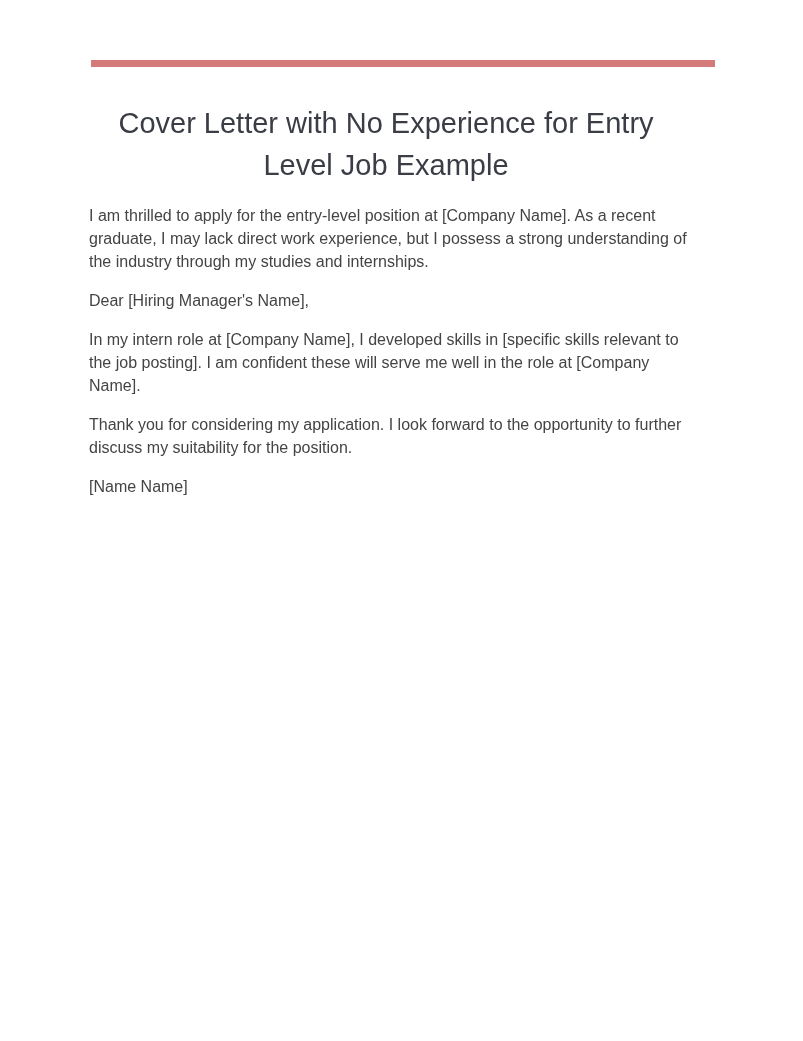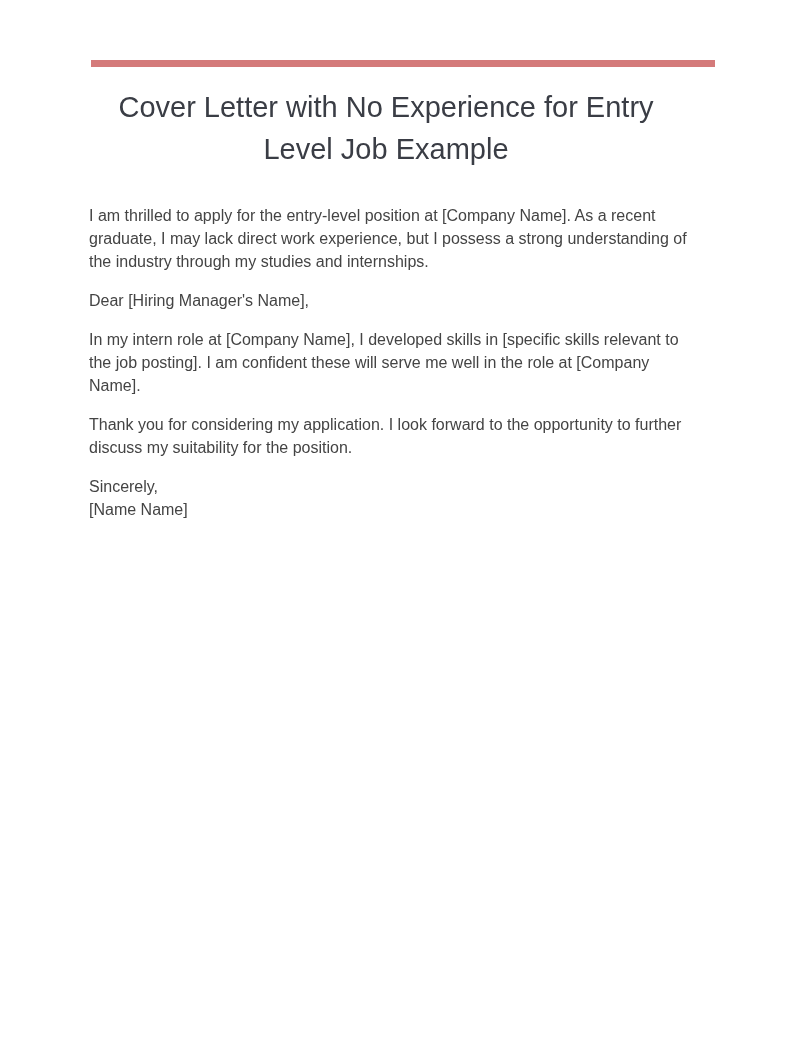--- a/index.html
+++ b/index.html
@@ -18,21 +18,21 @@
       position: absolute;
       left: 91px;
       top: 60px;
       width: 624px;
       height: 7px;
       background: #d47a7a;
     }
     .title {
       position: absolute;
       left: 89px;
-      top: 86px;
+      top: 102px;
       width: 594px;
       margin: 0;
       text-align: center;
       font-size: 29px;
       font-weight: normal;
       line-height: 42px;
       color: #3a3d45;
     }
     .letter {
       position: absolute;
@@ -56,16 +56,15 @@
 <div class="top-bar"></div>
 
 <h1 class="title">Cover Letter with No Experience for Entry Level Job Example</h1>
 
 <div class="letter">
   <p>I am thrilled to apply for the entry-level position at [Company Name]. As a recent graduate, I may lack direct work experience, but I possess a strong understanding of the industry through my studies and internships.</p>
   <p>Dear [Hiring Manager's Name],</p>
   <p>In my intern role at [Company Name], I developed skills in [specific skills relevant to the job posting]. I am confident these will serve me well in the role at [Company Name].</p>
   <p>Thank you for considering my application. I look forward to the opportunity to further discuss my suitability for the position.</p>
   <div class="closing">
-    <p>Sincerely,</p>
     <p>[Name Name]</p>
   </div>
 </div>
 
 </body></html>

